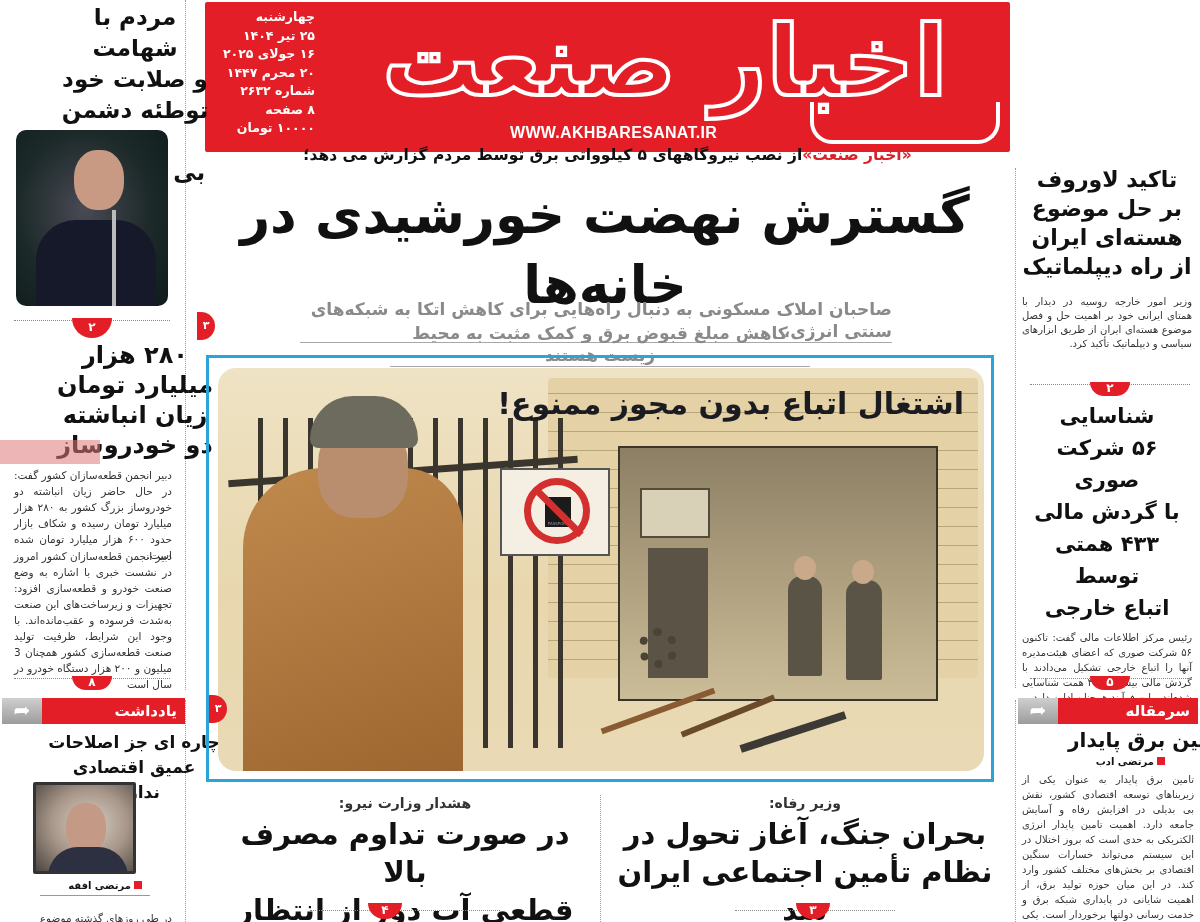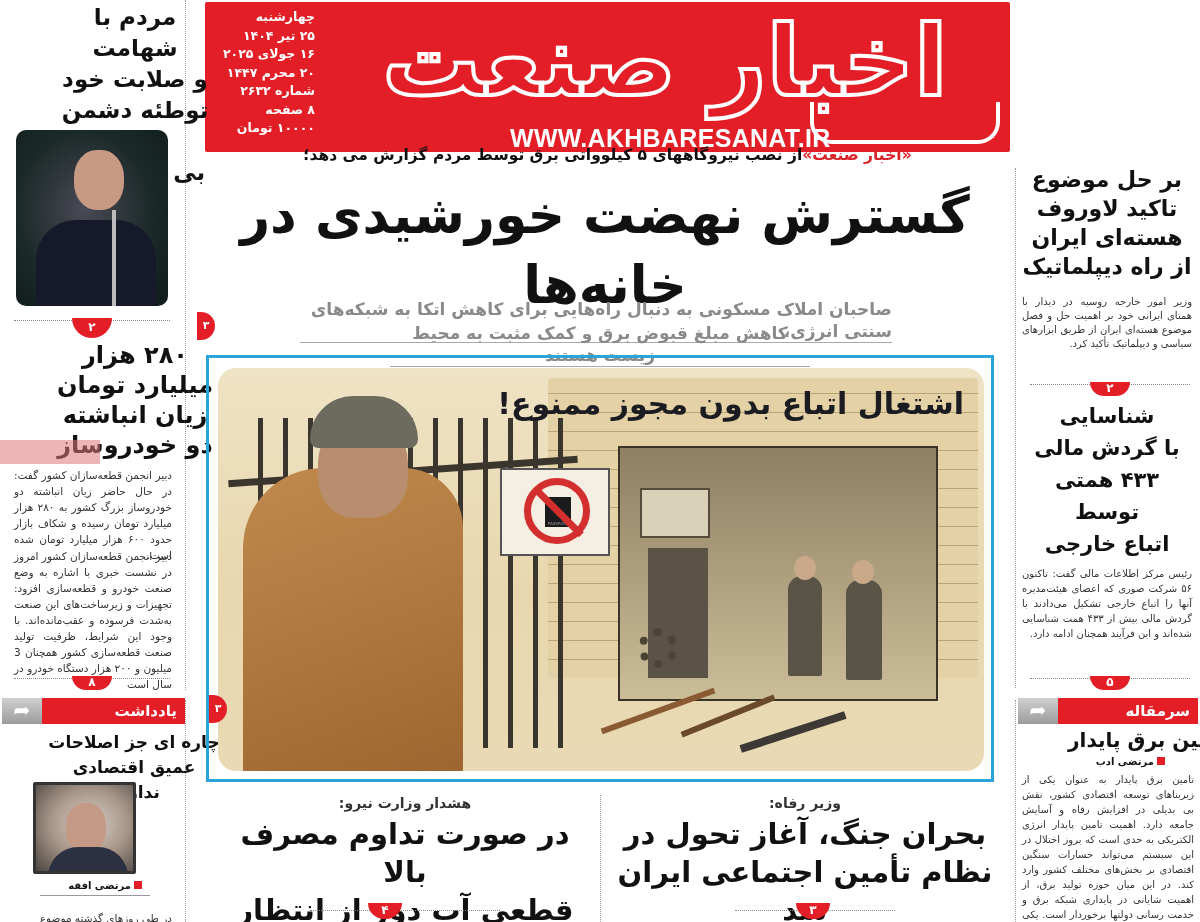--- a/index.html
+++ b/index.html
@@ -7,21 +7,21 @@
   body { font-family: "DejaVu Sans", sans-serif; color: #111; position: relative; }
 
   .abs { position: absolute; }
   .rtl { direction: rtl; text-align: center; margin-left: 40px; }
 
   
   #masthead { left: 205px; top: 2px; width: 805px; height: 150px; background: #e41e26; border-radius: 2px; }
   #date-block { left: 10px; top: 6px; width: 100px; color: #fff; direction: rtl; text-align: right; font-size: 12.5px; line-height: 18.5px; font-weight: bold; }
   #logo-text { left: 120px; top: 4px; width: 680px; height: 110px; color: #e41e26; font-size: 98px; font-weight: bold; direction: rtl; text-align: center; line-height: 110px;
     -webkit-text-stroke: 4px #ffffff; letter-spacing: -2px; font-family: "DejaVu Sans", sans-serif; }
-  #website { left: 305px; top: 122px; width: 290px; color: #fff; font-weight: bold; font-size: 25px; letter-spacing: 0.3px; font-family: "Liberation Sans", sans-serif; text-align: right; }
+  #website { left: 305px; top: 122px; width: 290px; color: #fff; font-weight: bold; font-size: 16px; letter-spacing: 0.3px; font-family: "Liberation Sans", sans-serif; }
   #logo-hook { left: 605px; top: 100px; width: 190px; height: 42px; border: 4px solid #fff; border-top: none; border-radius: 0 0 22px 22px; }
 
   
   .vrule { position: absolute; width: 0; border-left: 1px dotted #9a9a9a; }
 
   
   .left-head { font-size: 23px; font-weight: bold; line-height: 31px; }
   .body-text { font-size: 10.5px; line-height: 16px; color: #333; direction: rtl; text-align: justify; }
   .page-tab { position: absolute; width: 40px; height: 20px; background: #e41e26; color: #fff; border-radius: 0 0 20px 20px; text-align: center; font-size: 12px; font-weight: bold; line-height: 18px; }
   .dotline { position: absolute; height: 0; border-top: 1px dotted #888; }
@@ -184,33 +184,34 @@
   <div class="bottom-head" style="margin-top:4px;">
     <div>بحران جنگ، آغاز تحول در</div>
     <div>نظام تأمین اجتماعی ایران شد</div>
   </div>
 </div>
 <div class="dotline" style="left:735px; top:910px; width:160px;"></div>
 <div class="page-tab" style="left:796px; top:903px; width:34px; height:16px; line-height:14px;">۳</div>
 
 <div class="abs" style="left:1022px; top:165px; width:170px;">
   <div class="right-head">
+    <div>تاکید لاوروف</div>
     <div>بر حل موضوع</div>
-    <div>تاکید لاوروف</div>
     <div>هسته‌ای ایران</div>
     <div>از راه دیپلماتیک</div>
   </div>
   <div class="body-text" style="margin-top:14px; font-size:10px; line-height:14px;">وزیر امور خارجه روسیه در دیدار با همتای ایرانی خود بر اهمیت حل و فصل موضوع هسته‌ای ایران از طریق ابزارهای سیاسی و دیپلماتیک تأکید کرد.</div>
 </div>
 <div class="dotline" style="left:1030px; top:384px; width:160px;"></div>
 <div class="page-tab" style="left:1090px; top:382px; height:14px; line-height:12px;">۲</div>
 
 <div class="abs" style="left:1022px; top:400px; width:170px;">
   <div class="right-head" style="font-size:21px; line-height:32px;">
     <div>شناسایی</div>
+    <div>۵۶ شرکت صوری</div>
     <div>با گردش مالی</div>
     <div>۴۳۳ همتی توسط</div>
     <div>اتباع خارجی</div>
   </div>
   <div class="body-text" style="margin-top:6px; font-size:10px; line-height:15px;">رئیس مرکز اطلاعات مالی گفت: تاکنون ۵۶ شرکت صوری که اعضای هیئت‌مدیره آنها را اتباع خارجی تشکیل می‌دادند با گردش مالی بیش از ۴۳۳ همت شناسایی شده‌اند و این فرآیند همچنان ادامه دارد.</div>
 </div>
 <div class="dotline" style="left:1030px; top:678px; width:160px;"></div>
 <div class="page-tab" style="left:1090px; top:676px; height:14px; line-height:12px;">۵</div>
 
 <div class="section-arrow" style="left:1018px; top:698px; width:40px;">

